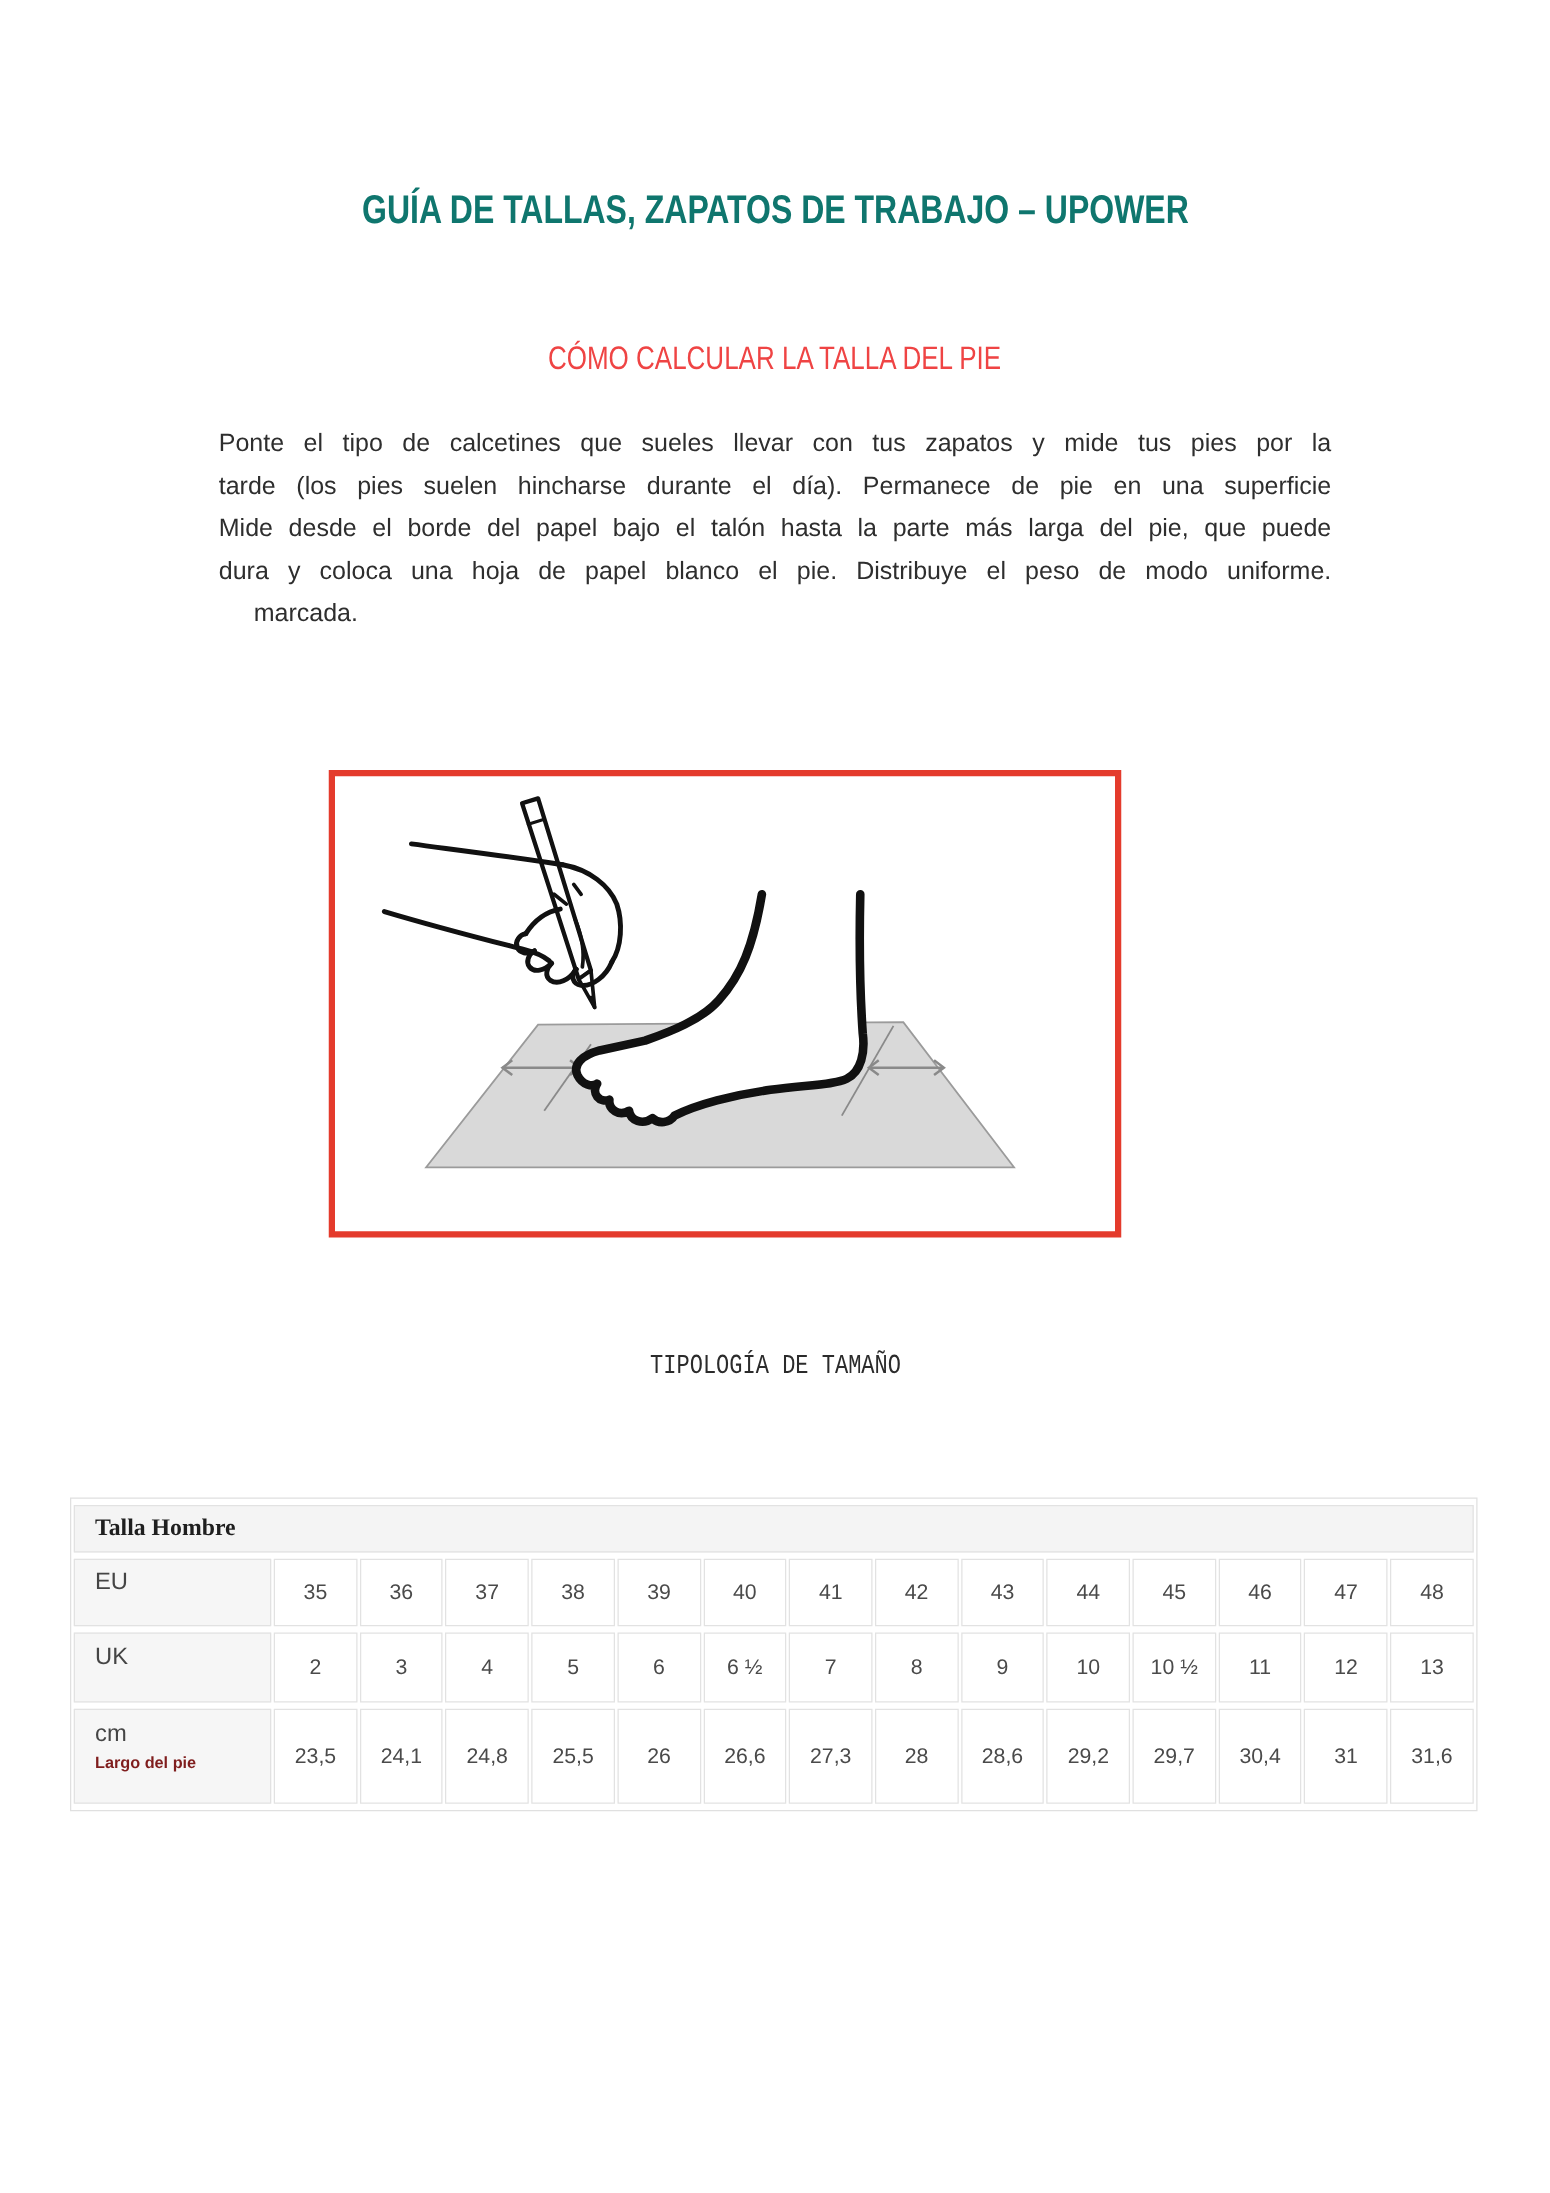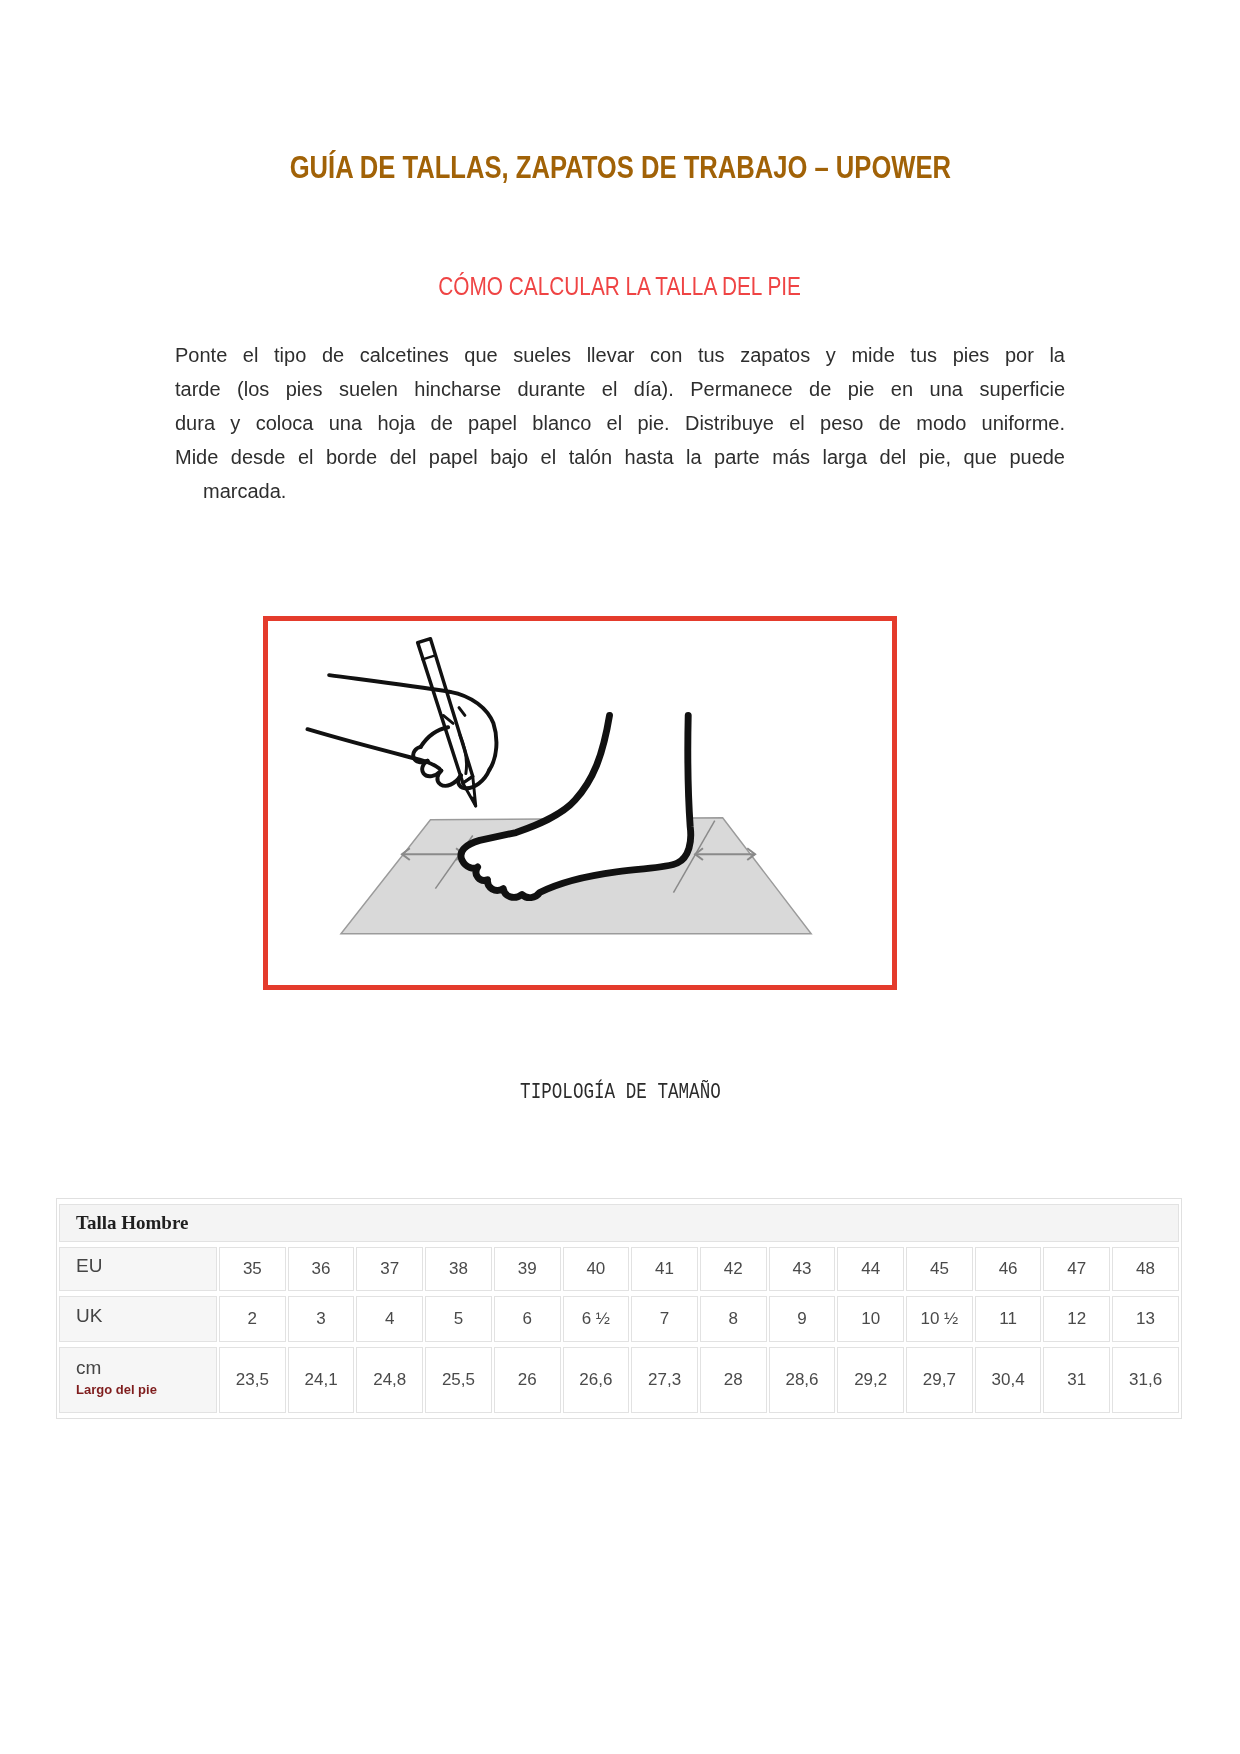--- a/index.html
+++ b/index.html
@@ -14,21 +14,21 @@
   .page{
     position:relative;
     width:1240px;height:1754px;
     background:#ffffff;
     font-family:"Liberation Sans", sans-serif;
     overflow:hidden;
   }
   .doc-title{
     position:absolute;top:148px;left:0;right:0;
     margin:0;text-align:center;
-    font-size:32px;line-height:38px;font-weight:700;color:#a16207;
+    font-size:32px;line-height:38px;font-weight:700;color:#0f766e;
     white-space:nowrap;
   }
   .doc-subtitle{
     position:absolute;top:266px;left:0;right:0;
     margin:0;text-align:center;
     font-size:26px;line-height:40px;font-weight:400;color:#ef4444;
     white-space:nowrap;
   }
   .section-heading{
     position:absolute;top:1073px;left:0;right:0;
@@ -57,21 +57,21 @@
     width:100%;border-collapse:separate;border-spacing:2px 5px;table-layout:fixed;
   }
   table.size-table col.labelcol{width:158px;}
   th.tablehead{
     height:36px;background:var(--head-gray);border:1px solid var(--border);
     text-align:left;padding:0 0 0 16px;
     font-size:19px;font-weight:700;color:#1f1f1f;font-family:Liberation Serif, serif;
   }
   th.labelcell{
     background:var(--cell-gray);border:1px solid var(--border);
-    text-align:left;padding:0 0 6px 16px;
+    text-align:left;padding:0 0 16px 16px;
     font-size:19px;font-weight:400;color:#454545;vertical-align:middle;
   }
   th.labelcell .sub{font-size:13px;font-weight:700;color:#7f1d1d;margin-top:3px;}
   table.size-table td{
     background:#ffffff;border:1px solid var(--border);
     text-align:center;font-size:17px;color:var(--table-ink);vertical-align:middle;
   }
   tr.row-0 td, tr.row-0 th.labelcell{height:36px;}
   tr.row-1 td, tr.row-1 th.labelcell{height:38px;}
   tr.row-2 td, tr.row-2 th.labelcell{height:58px;}
@@ -81,22 +81,22 @@
 
 <div class="page">
 
   <h1 class="doc-title"><span class="cond">GUÍA DE TALLAS, ZAPATOS DE TRABAJO – UPOWER</span></h1>
 
   <h2 class="doc-subtitle"><span class="cond">CÓMO CALCULAR LA TALLA DEL PIE</span></h2>
 
   <div class="intro">
       <div class="jline">Ponte el tipo de calcetines que sueles llevar con tus zapatos y mide tus pies por la</div>
       <div class="jline">tarde (los pies suelen hincharse durante el día). Permanece de pie en una superficie</div>
+      <div class="jline">Mide desde el borde del papel bajo el talón hasta la parte más larga del pie, que puede</div>
       <div class="jline">dura y coloca una hoja de papel blanco el pie. Distribuye el peso de modo uniforme.</div>
-      <div class="jline">Mide desde el borde del papel bajo el talón hasta la parte más larga del pie, que puede</div>
       <div class="jline lastline">marcada.</div>
     </div>
 
   <div class="figure-frame">
     <svg viewBox="0 0 630 370" xmlns="http://www.w3.org/2000/svg">
 
       <g>
         <polygon points="163,202 460,200 550,318 72,318" fill="#d9d9d9" stroke="#9b9b9b" stroke-width="1.5"></polygon>
       </g>
 

